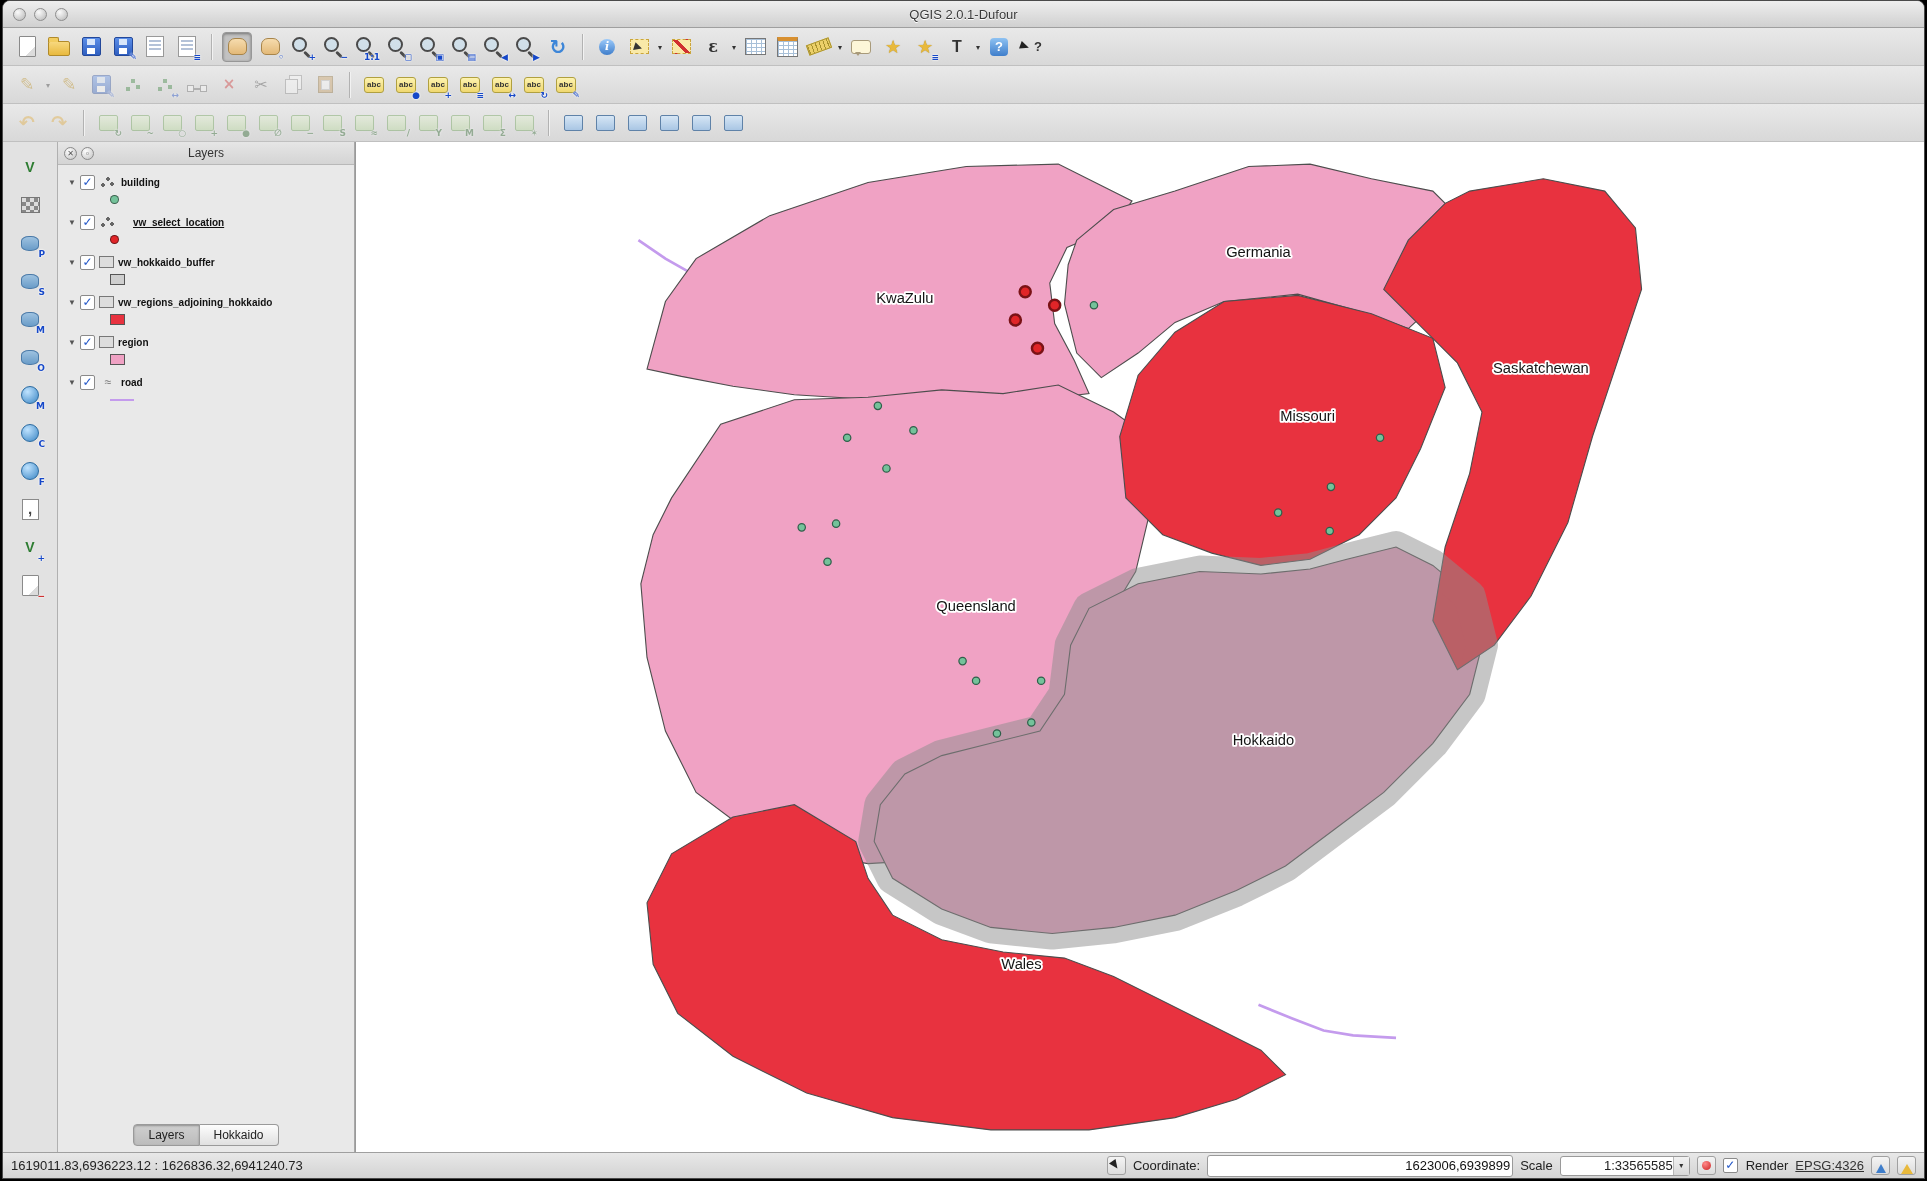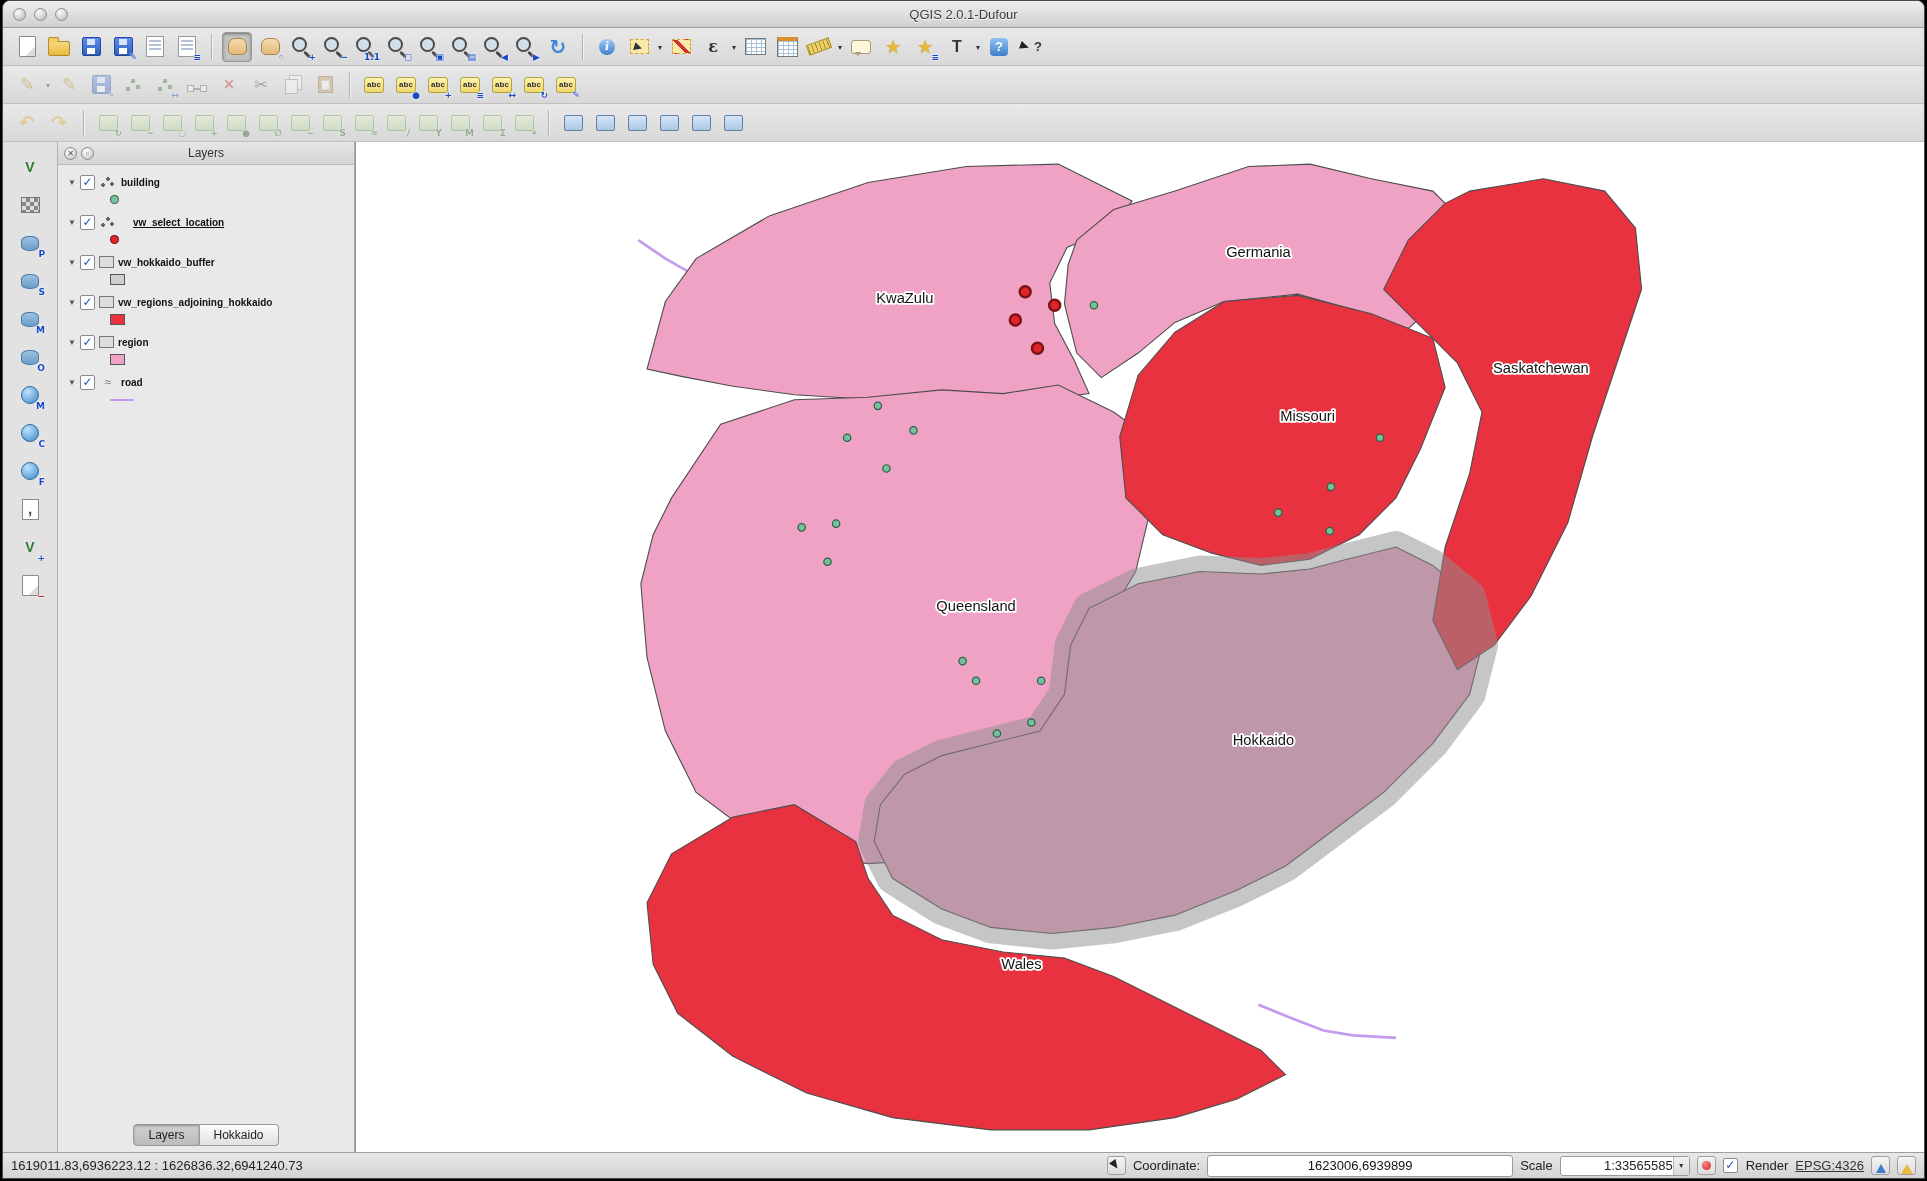--- a/index.html
+++ b/index.html
@@ -110,21 +110,21 @@
 
   
   .statusbar{height:25px;flex:0 0 auto;background:linear-gradient(#e8e8e8,#d3d3d3);border-top:1px solid #9f9f9f;display:flex;align-items:center;padding:0 8px;gap:7px;font-size:13px;color:#222;}
   .extent{white-space:nowrap;}
   .sspacer{flex:1;}
   .sicon{width:17px;height:17px;border:1px solid #a0a0a0;border-radius:3px;background:linear-gradient(#f4f4f4,#dcdcdc);display:flex;align-items:center;justify-content:center;flex:0 0 auto;}
   .mousearrow{width:0;height:0;border:4px solid transparent;border-top:9px solid #222;transform:rotate(-35deg);margin-top:2px;}
   .reddot{width:9px;height:9px;border-radius:50%;background:radial-gradient(circle at 35% 30%,#ff8a8a,#cc2020);}
   .crsmark{width:0;height:0;border:5px solid transparent;border-bottom:9px solid #3f7ecb;}
   .warnmark{width:0;height:0;border:6px solid transparent;border-bottom:10px solid #e8b93c;}
-  .sfield{background:#fff;border:1px solid #9a9a9a;border-radius:3px;height:18px;font-size:13px;color:#111;text-align:center;font-family:"Liberation Sans",sans-serif;}
+  .sfield{background:#fff;border:1px solid #9a9a9a;border-radius:3px;height:18px;font-size:13px;color:#111;text-align:right;font-family:"Liberation Sans",sans-serif;}
   .coordfield{width:300px;}
   .scalecombo{display:flex;align-items:center;background:#fff;border:1px solid #9a9a9a;border-radius:3px;height:18px;width:128px;}
   .scalecombo .scaleval{flex:1;text-align:right;padding-left:5px;font-size:13px;}
   .scalecombo .scalearrow{width:15px;height:100%;border-left:1px solid #b8b8b8;background:linear-gradient(#f2f2f2,#d8d8d8);font-size:8px;display:flex;align-items:center;justify-content:center;color:#333;}
   .rendergroup{display:flex;align-items:center;gap:4px;}
   .epsg{color:#333;text-decoration:underline;}
 </style>
 </head>
 <body>
 

